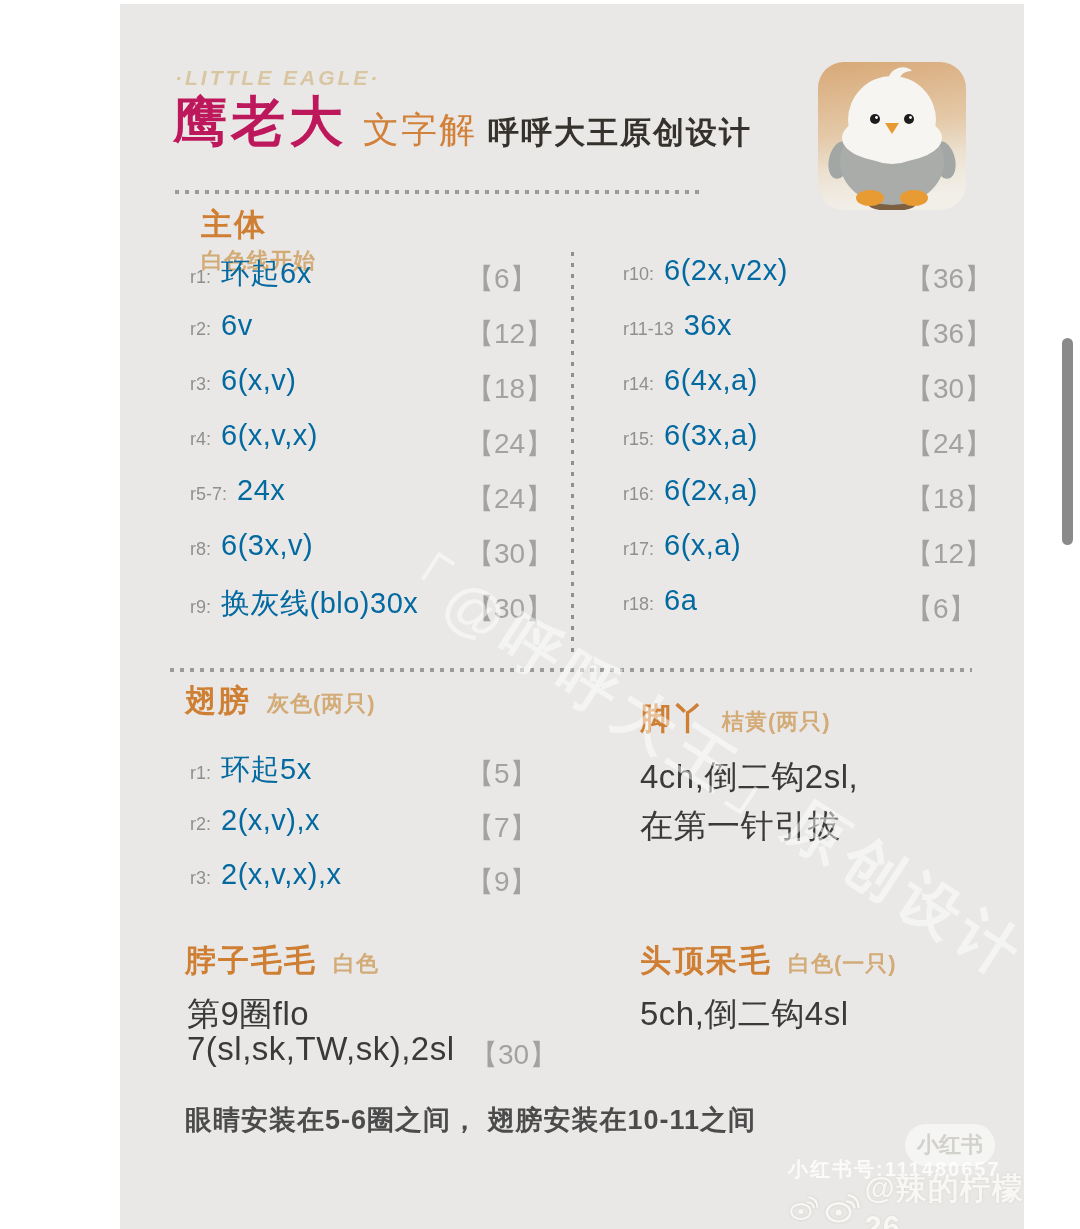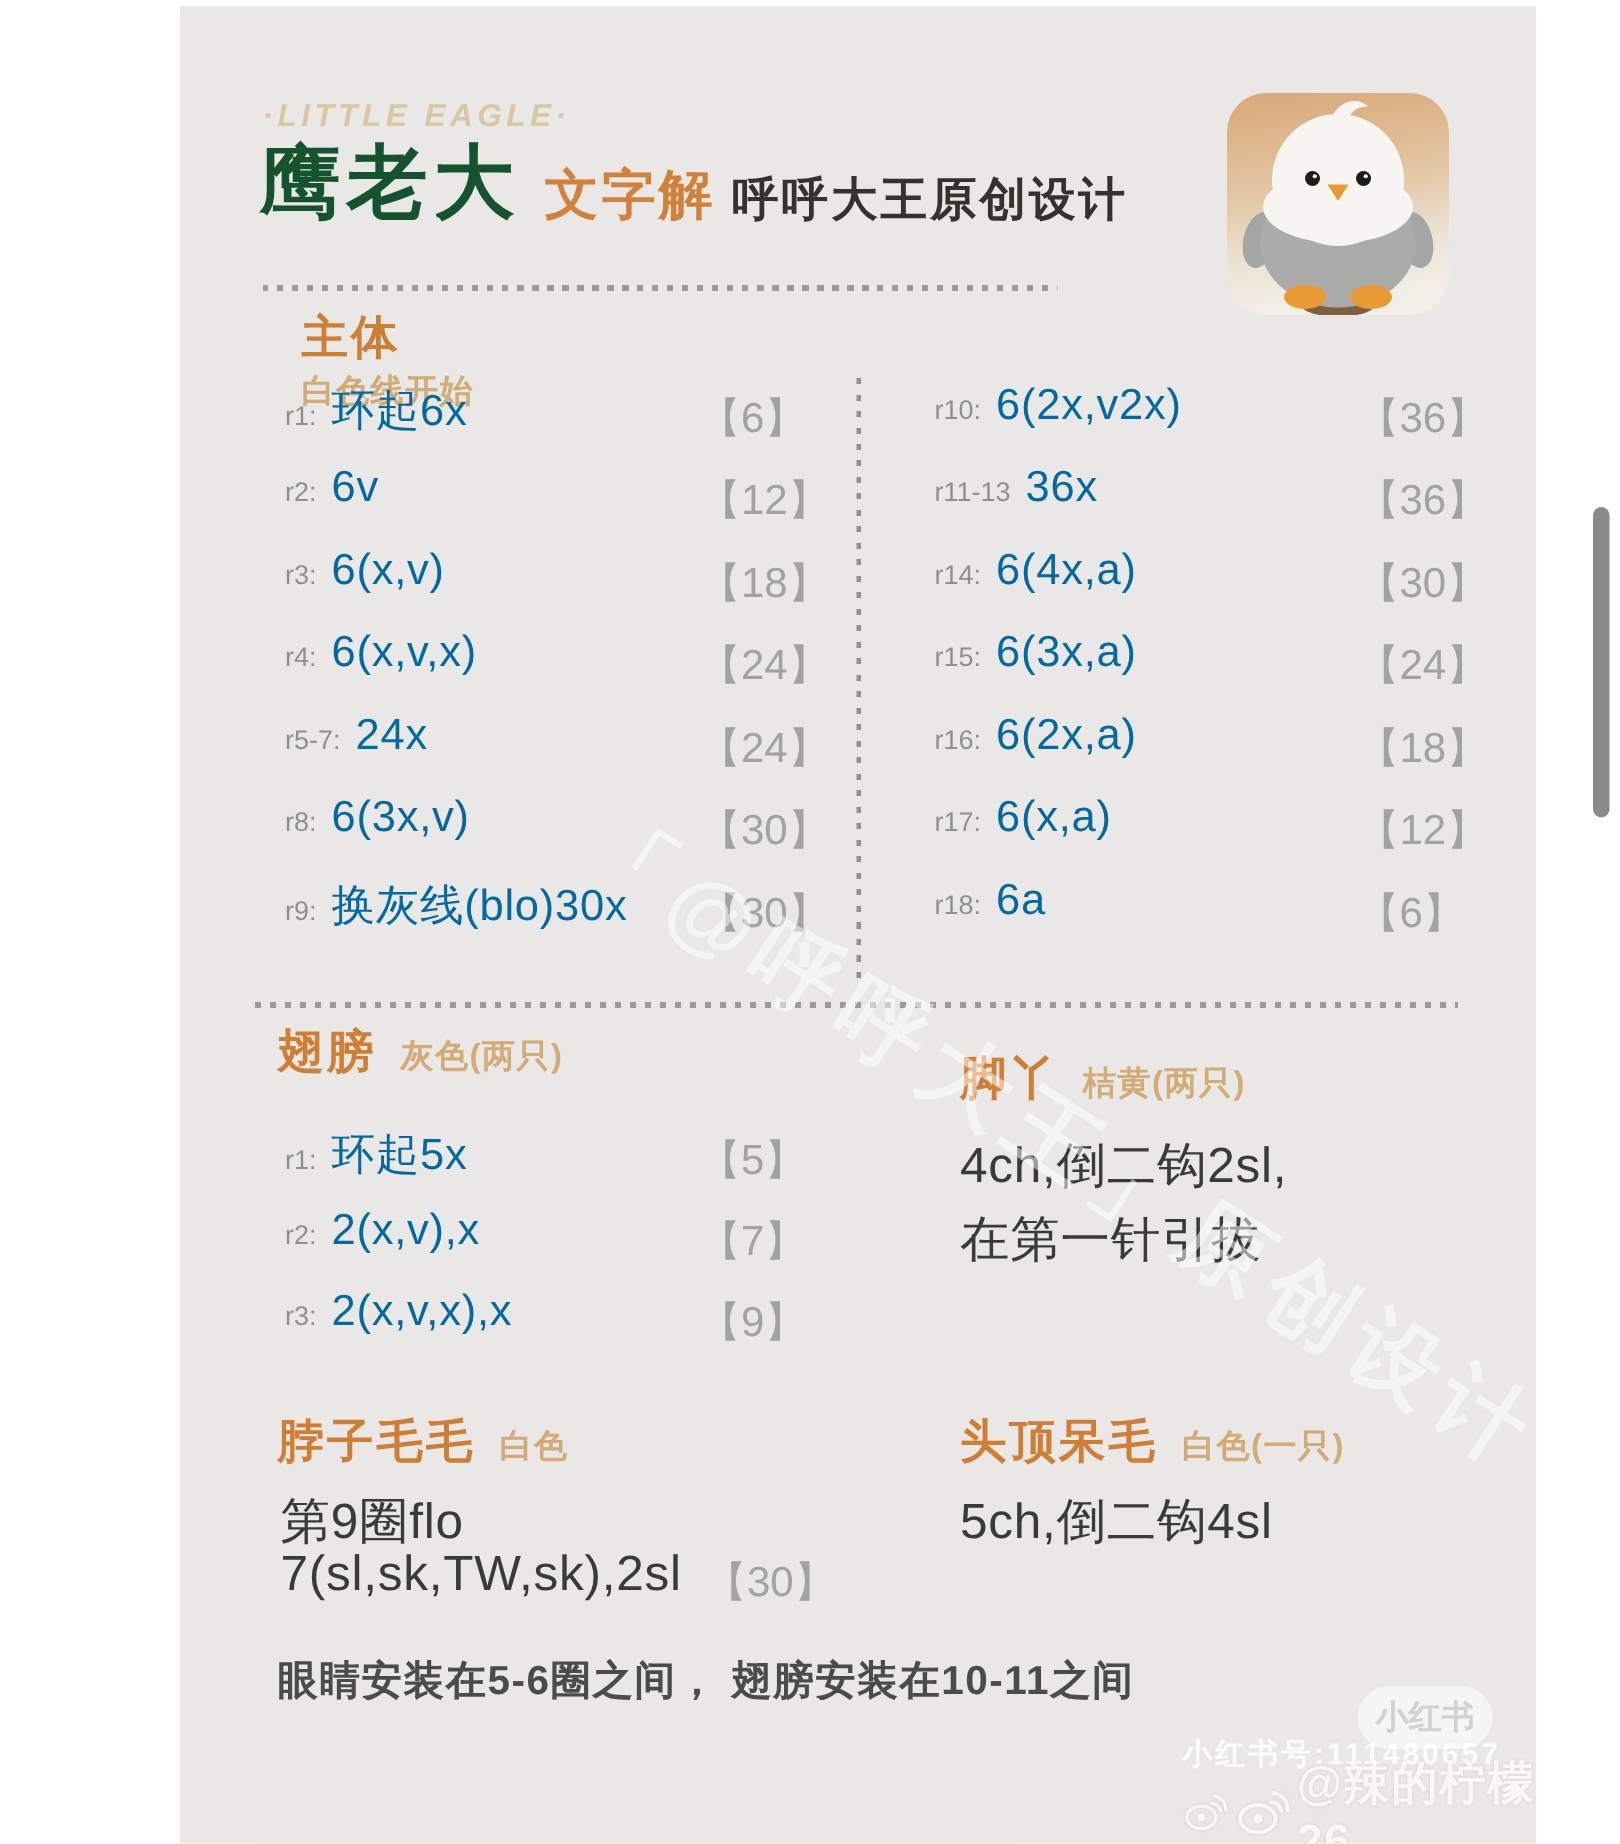--- a/index.html
+++ b/index.html
@@ -6,22 +6,22 @@
   html,body { width:1080px; height:1229px; background:#ffffff; overflow:hidden;
               font-family:"Liberation Sans","DejaVu Sans",sans-serif; }
   .stage { position:relative; width:1080px; height:988px; background:#ffffff; }
   .card { position:absolute; left:120px; top:4px; width:904px; height:1225px;
           background:#e9e8e6; overflow:hidden; }
 
   
   .eyebrow { position:absolute; left:55px; top:62px; font-size:21px; font-weight:bold;
              font-style:italic; letter-spacing:3px; color:#d9c6a2; }
   .title   { position:absolute; left:53px; top:82px; font-size:54px; font-weight:bold;
-             color:#14532d; letter-spacing:4px; }
-  .title-tag { position:absolute; left:243px; top:102px; font-size:36px; font-weight:bold;
+             color:#be185d; letter-spacing:4px; }
+  .title-tag { position:absolute; left:243px; top:102px; font-size:36px; font-weight:normal;
              color:#d2813a; letter-spacing:2px; }
   .credit  { position:absolute; left:368px; top:108px; font-size:31px; font-weight:bold;
              color:#35312d; letter-spacing:2px; }
   .photo { position:absolute; left:698px; top:58px; width:148px; height:148px;
            border-radius:26px; overflow:hidden; }
 
   
   .hsep { position:absolute; height:4px;
           background:repeating-linear-gradient(90deg,#9a9a9a 0 4px,transparent 4px 10px); }
   .vsep { position:absolute; width:3px;

